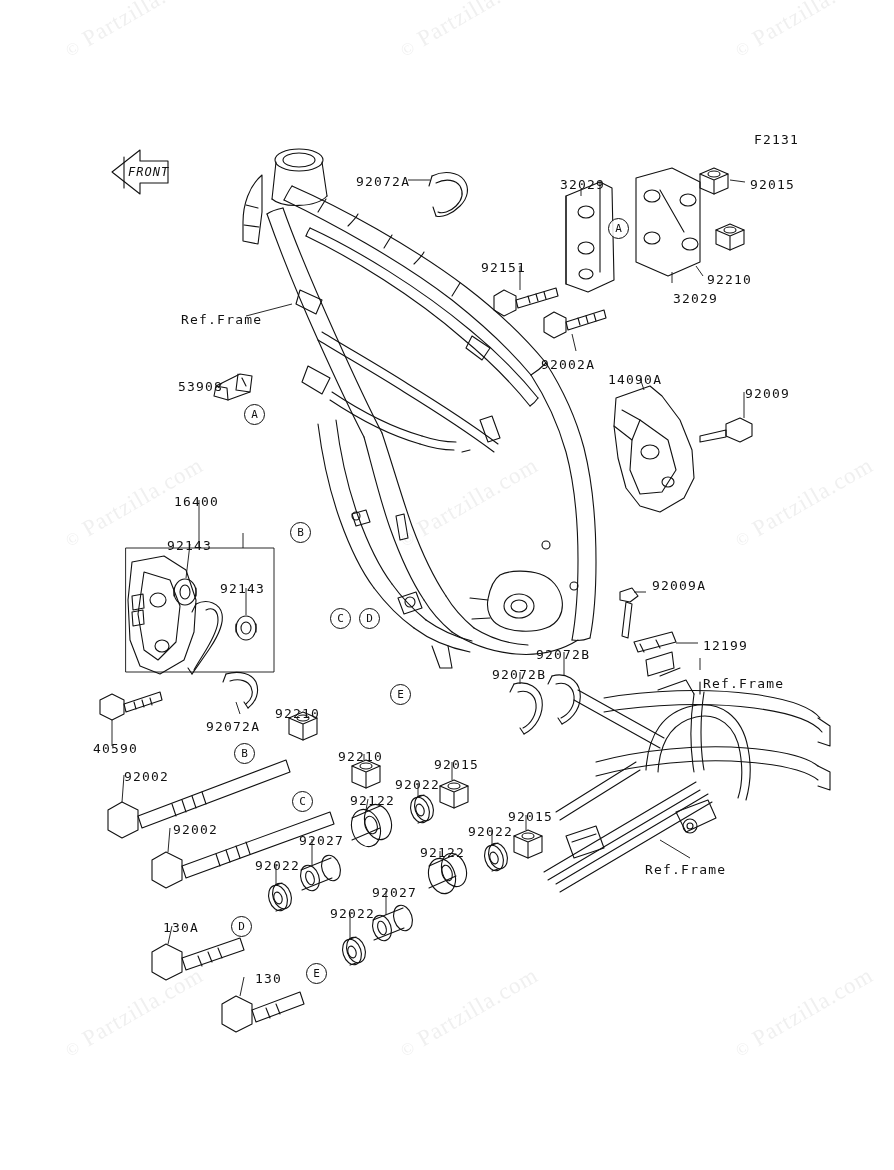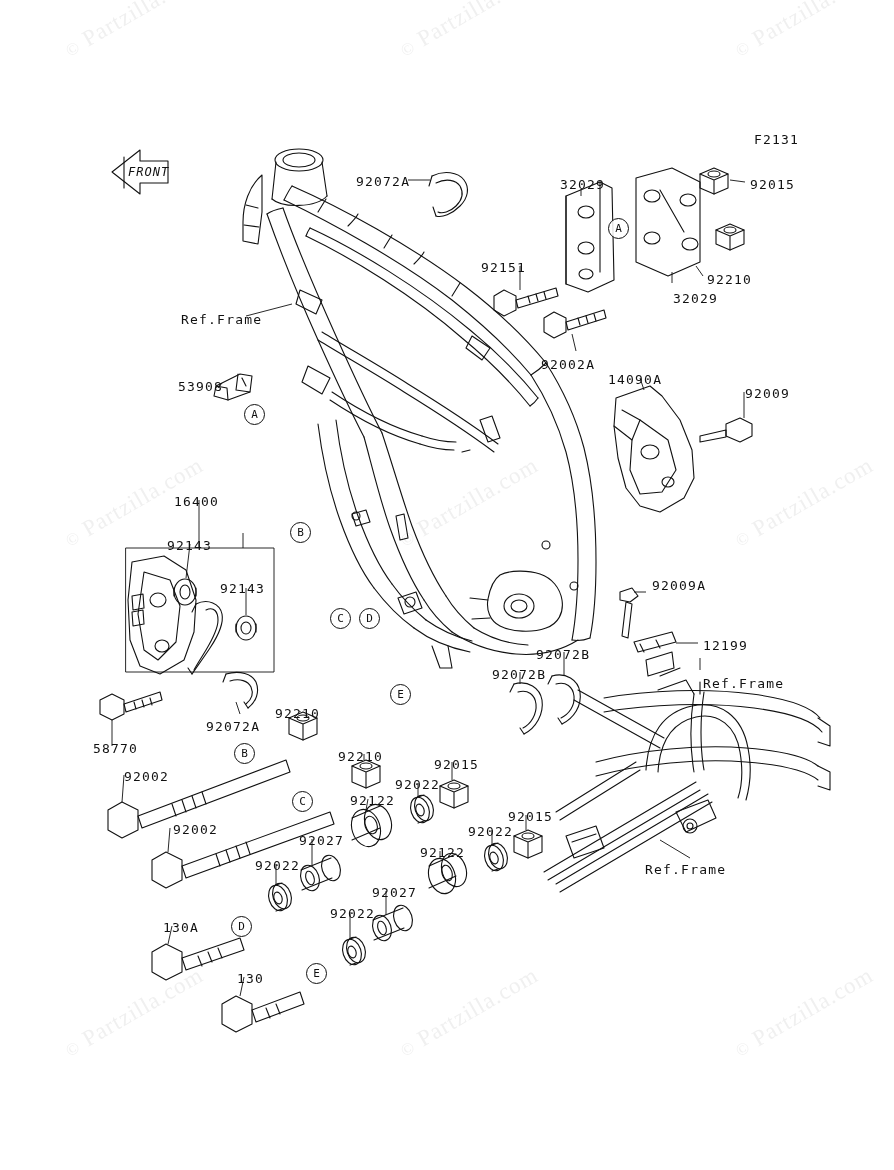--- a/index.html
+++ b/index.html
@@ -482,36 +482,36 @@
     <div class="lbl code" style="left:174px; top:494px;">16400</div>
     <div class="lbl code" style="left:167px; top:538px;">92143</div>
     <div class="lbl code" style="left:220px; top:581px;">92143</div>
     <div class="lbl code" style="left:652px; top:566px;margin-top:12px;">92009A</div>
     <div class="lbl code" style="left:703px; top:638px;">12199</div>
     <div class="lbl code" style="left:703px; top:676px;">Ref.Frame</div>
     <div class="lbl code" style="left:536px; top:647px;">92072B</div>
     <div class="lbl code" style="left:492px; top:667px;">92072B</div>
     <div class="lbl code" style="left:206px; top:719px;">92072A</div>
     <div class="lbl code" style="left:275px; top:706px;">92210</div>
-    <div class="lbl code" style="left:93px; top:741px;">58770</div>
+    <div class="lbl code" style="left:93px; top:741px;">40590</div>
     <div class="lbl code" style="left:338px; top:749px;">92210</div>
     <div class="lbl code" style="left:124px; top:769px;">92002</div>
     <div class="lbl code" style="left:434px; top:757px;">92015</div>
     <div class="lbl code" style="left:395px; top:777px;">92022</div>
     <div class="lbl code" style="left:350px; top:793px;">92122</div>
     <div class="lbl code" style="left:508px; top:809px;">92015</div>
     <div class="lbl code" style="left:468px; top:824px;">92022</div>
     <div class="lbl code" style="left:173px; top:822px;">92002</div>
     <div class="lbl code" style="left:299px; top:833px;">92027</div>
     <div class="lbl code" style="left:420px; top:845px;">92122</div>
     <div class="lbl code" style="left:255px; top:858px;">92022</div>
     <div class="lbl code" style="left:372px; top:885px;">92027</div>
     <div class="lbl code" style="left:330px; top:906px;">92022</div>
     <div class="lbl code" style="left:163px; top:920px;">130A</div>
-    <div class="lbl code" style="left:237px; top:971px;">130</div>
+    <div class="lbl code" style="left:255px; top:971px;">130</div>
     <div class="lbl code" style="left:645px; top:862px;">Ref.Frame</div>
   </div>
 
   <div>
     <div class="circ" style="left:608px; top:218px;">A</div>
     <div class="circ" style="left:244px; top:404px;">A</div>
     <div class="circ" style="left:290px; top:522px;">B</div>
     <div class="circ" style="left:330px; top:608px;">C</div>
     <div class="circ" style="left:359px; top:608px;">D</div>
     <div class="circ" style="left:390px; top:684px;">E</div>

